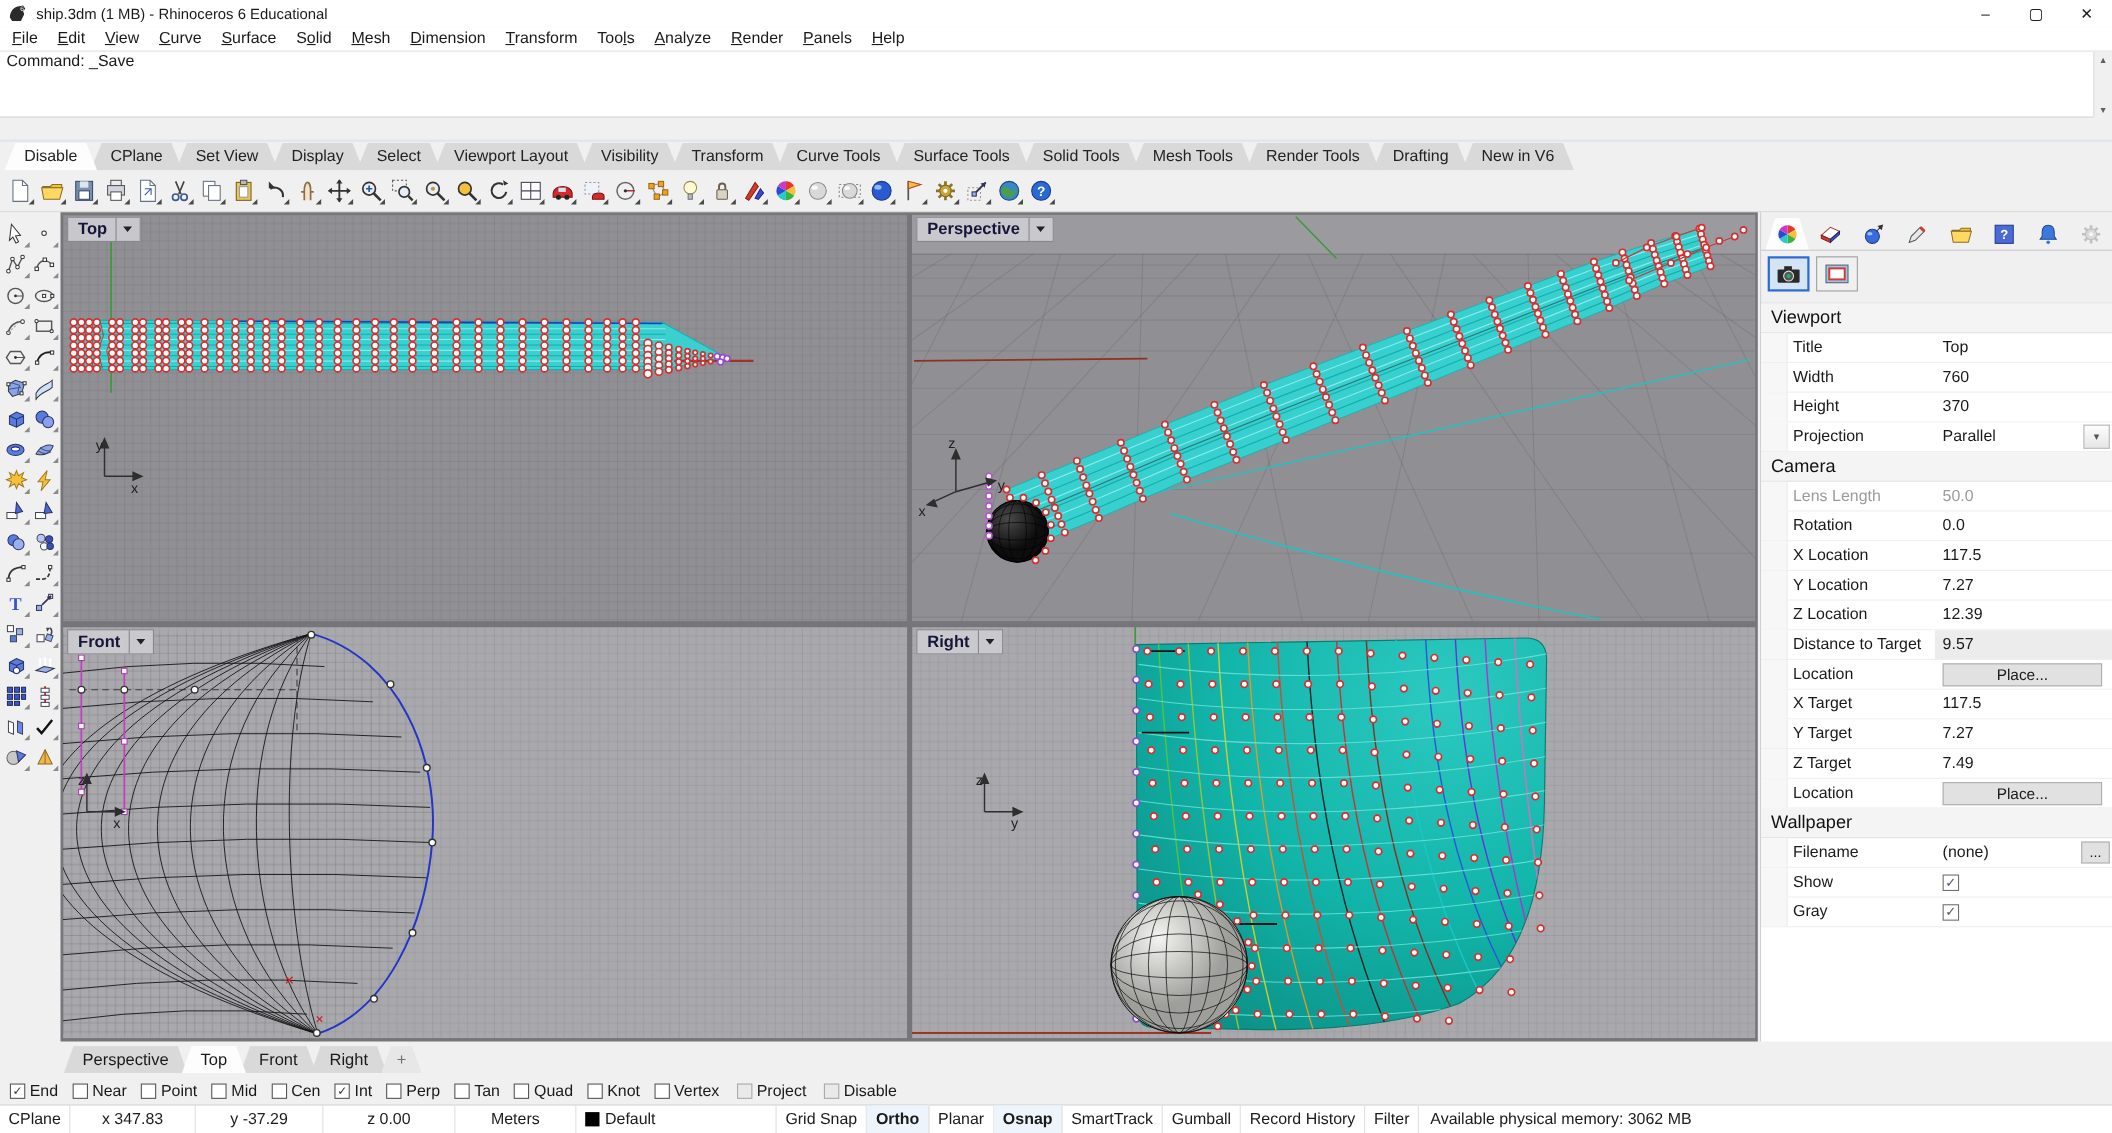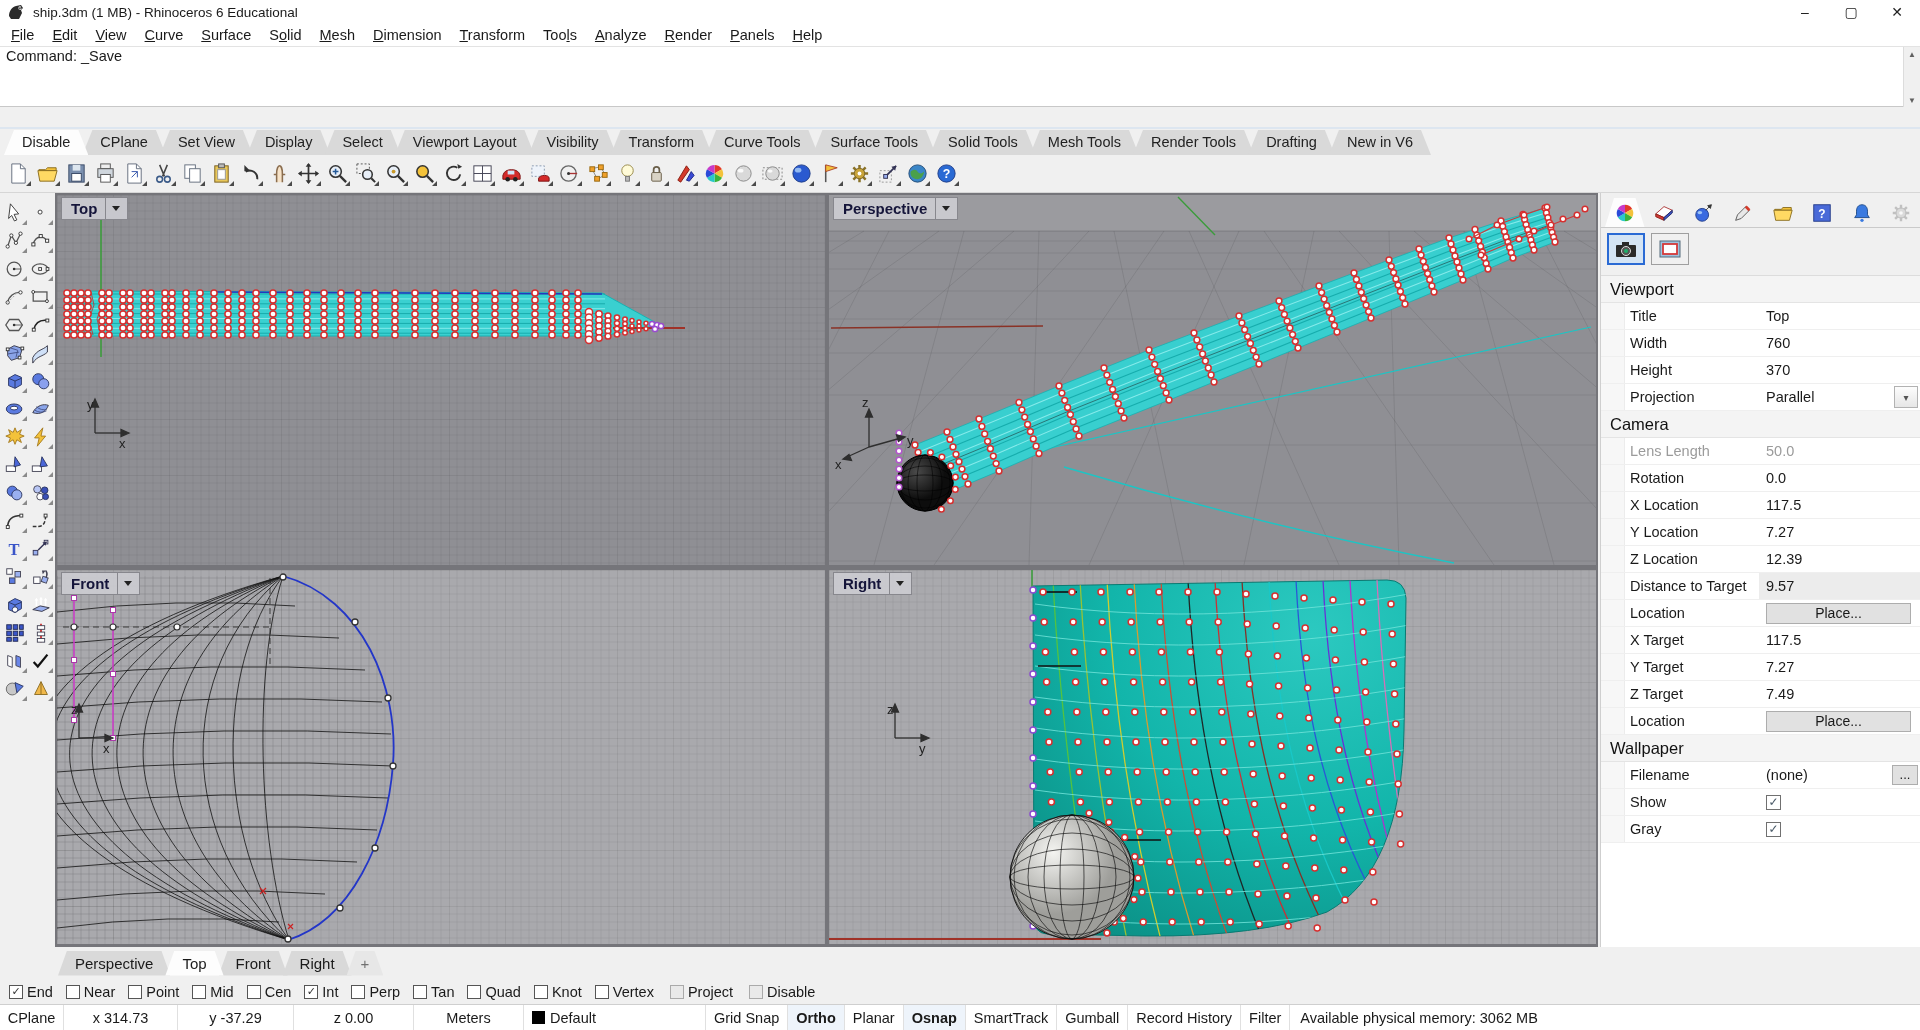--- a/index.html
+++ b/index.html
@@ -1847,21 +1847,21 @@
         <span class="oscheck"></span>
         <span>Project</span>
       </div>
       <div class="osnap-item disabled gap">
         <span class="oscheck"></span>
         <span>Disable</span>
       </div>
     </div>
   <div id="statusbar">
       <div class="scell" style="width: 64px;">CPlane</div>
-      <div class="scell" style="width: 114px;">x 314.73</div>
+      <div class="scell" style="width: 114px;">x 347.83</div>
       <div class="scell" style="width: 116px;">y -37.29</div>
       <div class="scell" style="width: 120px;">z 0.00</div>
       <div class="scell" style="width: 110px;">Meters</div>
       <div class="scell" style="width: 182px; justify-content: flex-start;">
         <span class="chip"></span>
         <span>Default</span>
       </div>
       <div class="scell">Grid Snap</div>
       <div class="scell bold">Ortho</div>
       <div class="scell">Planar</div>

